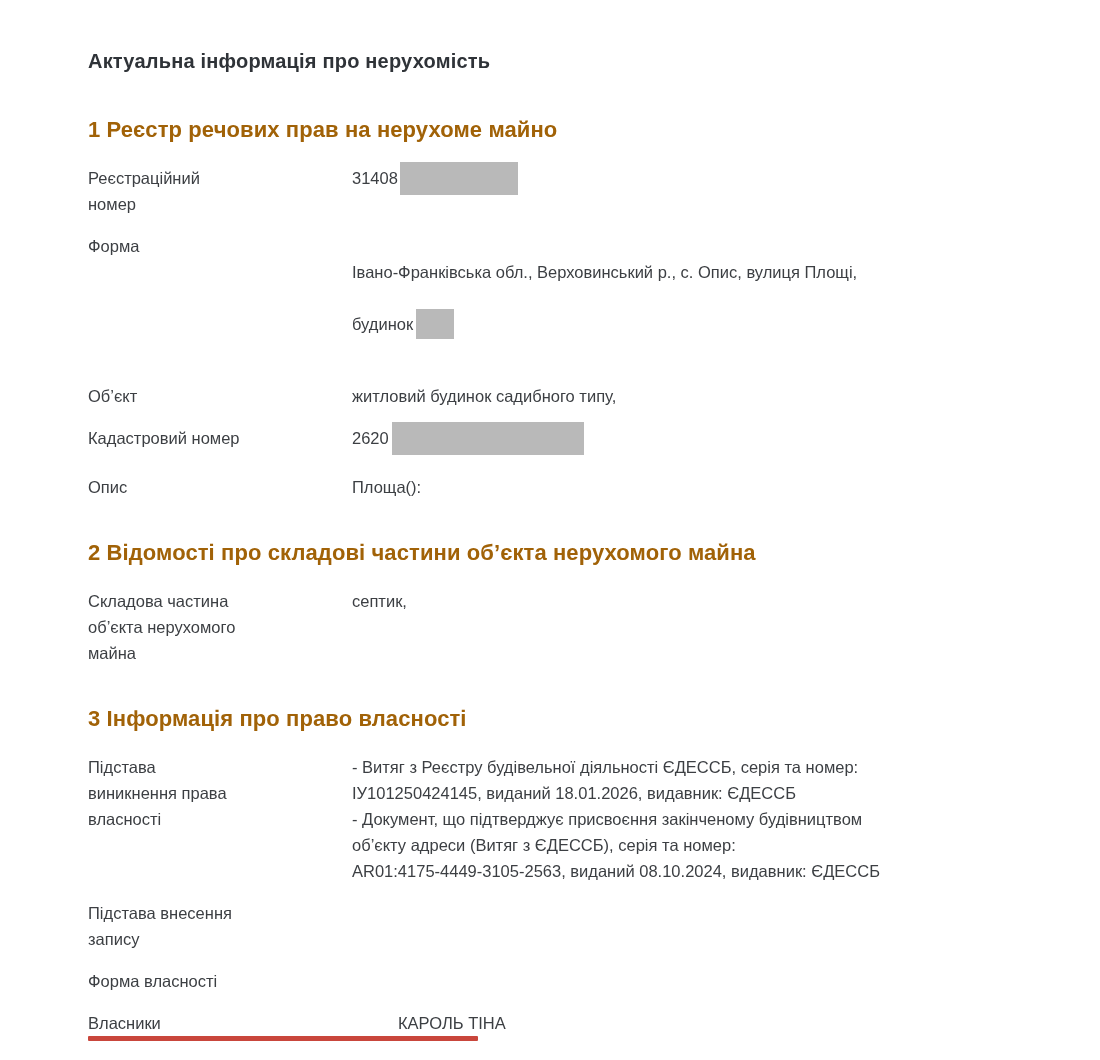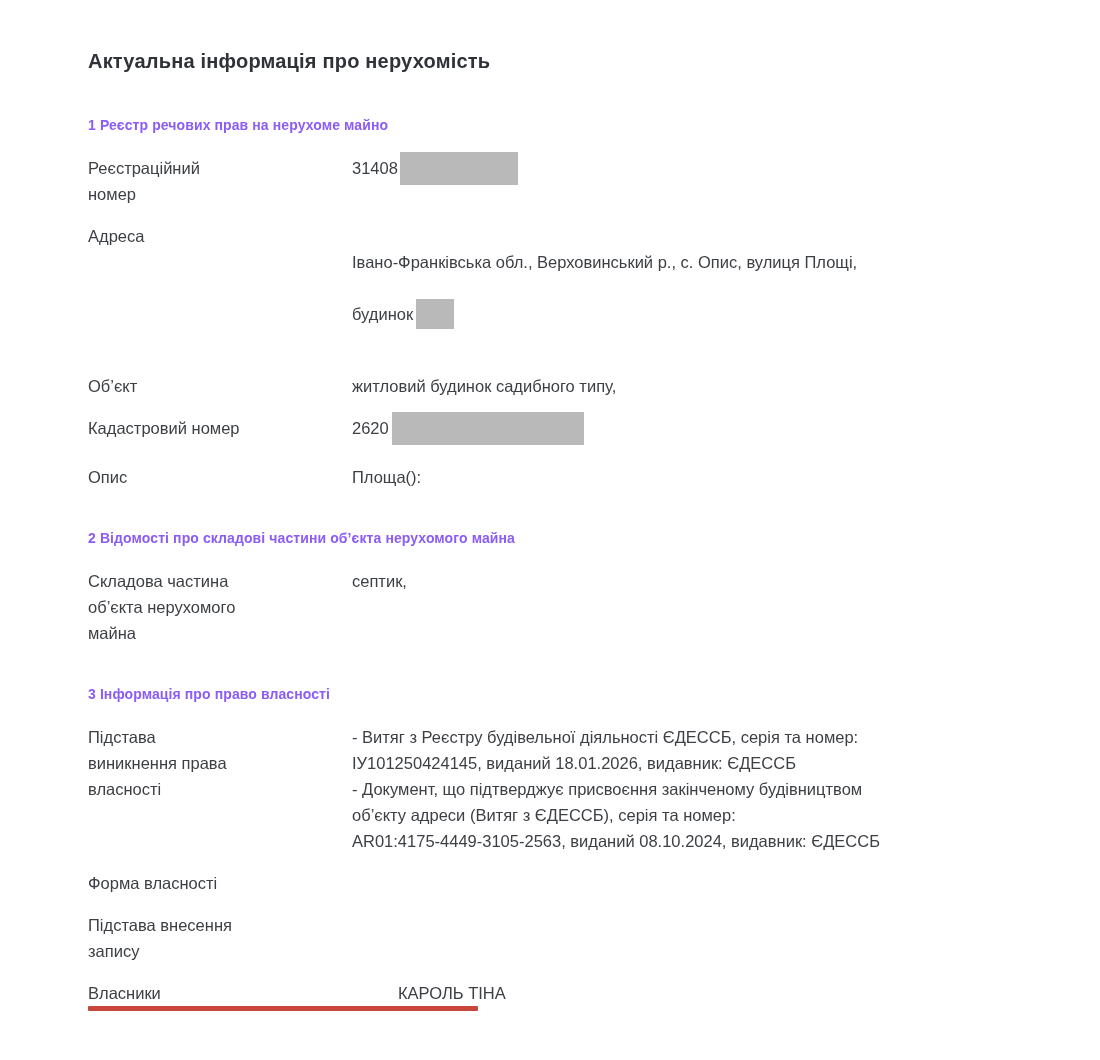--- a/index.html
+++ b/index.html
@@ -19,23 +19,23 @@
     box-sizing: border-box;
     width: 1002px;
   }
   .doc-title {
     font-size: 20px;
     font-weight: bold;
     color: #2f3338;
     letter-spacing: 0.2px;
   }
   .section-heading {
-    font-size: 14px;
+    font-size: 22px;
     font-weight: bold;
-    color: #8b5cf6;
+    color: #a16207;
     margin: 40px 0 22px 0;
     letter-spacing: 0.1px;
   }
   .section-heading.first {
     margin-top: 44px;
   }
   .row {
     display: grid;
     grid-template-columns: 264px 1fr;
     font-size: 16.5px;
@@ -80,21 +80,21 @@
 
   <div class="section-heading first">1 Реєстр речових прав на нерухоме майно</div>
 
   <div class="row">
     <div class="label">Реєстраційний
 номер</div>
     <div class="value"><span>31408</span><span class="redaction redaction-reg"></span></div>
   </div>
 
   <div class="row">
-    <div class="label">Адреса</div>
+    <div class="label">Форма</div>
     <div class="value">
       <div>Івано-Франківська обл., Верховинський р., с. Опис, вулиця Площі,</div>
       <div><span>будинок</span><span class="redaction redaction-house"></span></div>
     </div>
   </div>
 
   <div class="row">
     <div class="label">Об’єкт</div>
     <div class="value">житловий будинок садибного типу,</div>
   </div>
@@ -125,27 +125,27 @@
 виникнення права
 власності</div>
     <div class="value">- Витяг з Реєстру будівельної діяльності ЄДЕССБ, серія та номер:
 ІУ101250424145, виданий 18.01.2026, видавник: ЄДЕССБ
 - Документ, що підтверджує присвоєння закінченому будівництвом
 об’єкту адреси (Витяг з ЄДЕССБ), серія та номер:
 AR01:4175-4449-3105-2563, виданий 08.10.2024, видавник: ЄДЕССБ</div>
   </div>
 
   <div class="row">
-    <div class="label">Форма власності</div>
+    <div class="label">Підстава внесення
+запису</div>
     <div class="value"></div>
   </div>
 
   <div class="row">
-    <div class="label">Підстава внесення
-запису</div>
+    <div class="label">Форма власності</div>
     <div class="value"></div>
   </div>
 
 
   <div class="row owners-row">
     <div class="label">Власники</div>
     <div class="value">КАРОЛЬ ТІНА</div>
     <span class="red-line owners-line"></span>
   </div>
 

